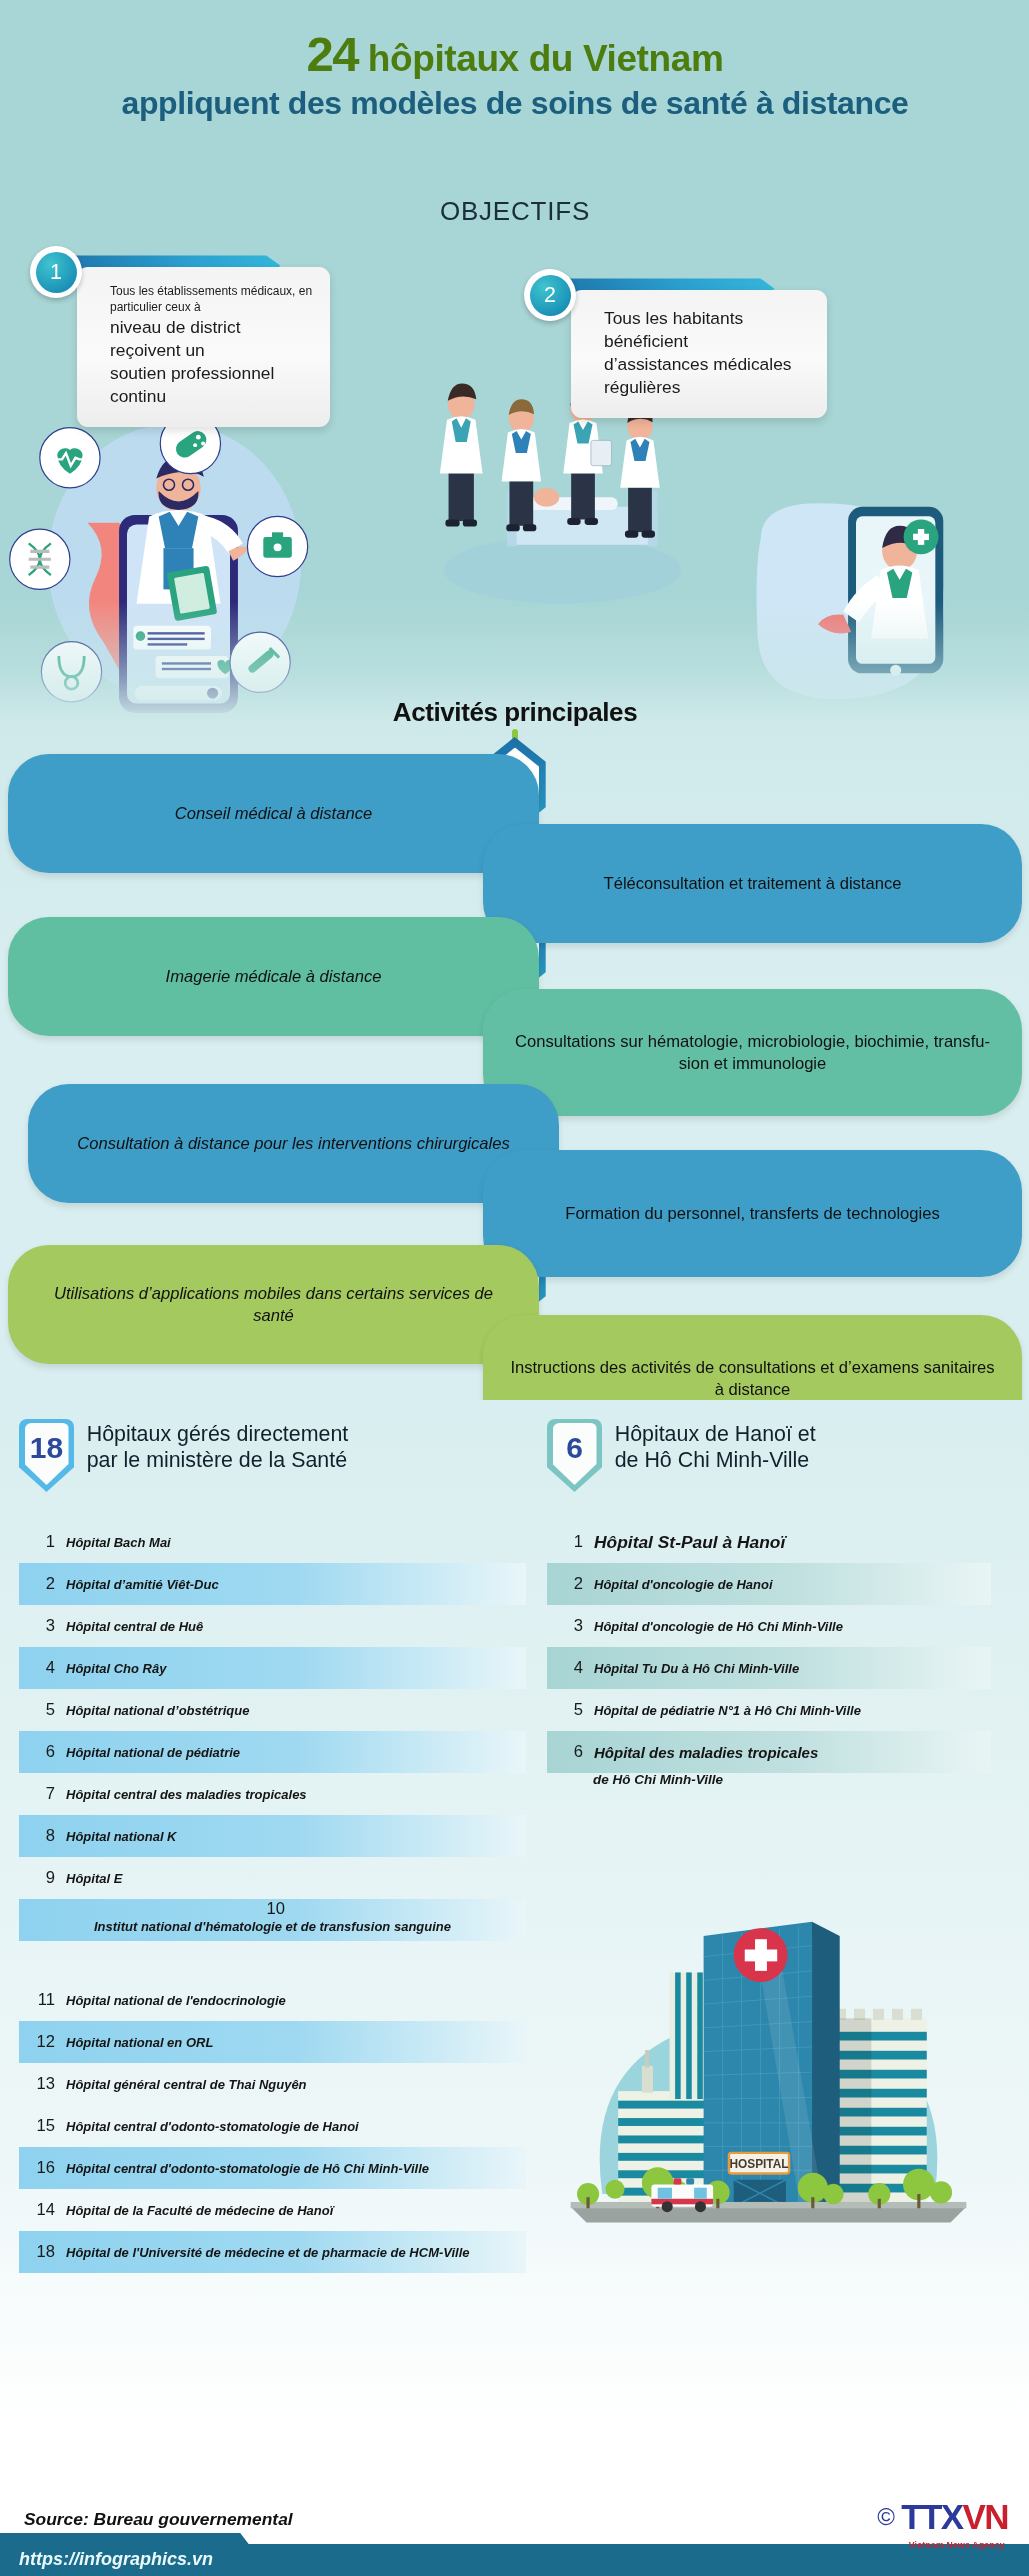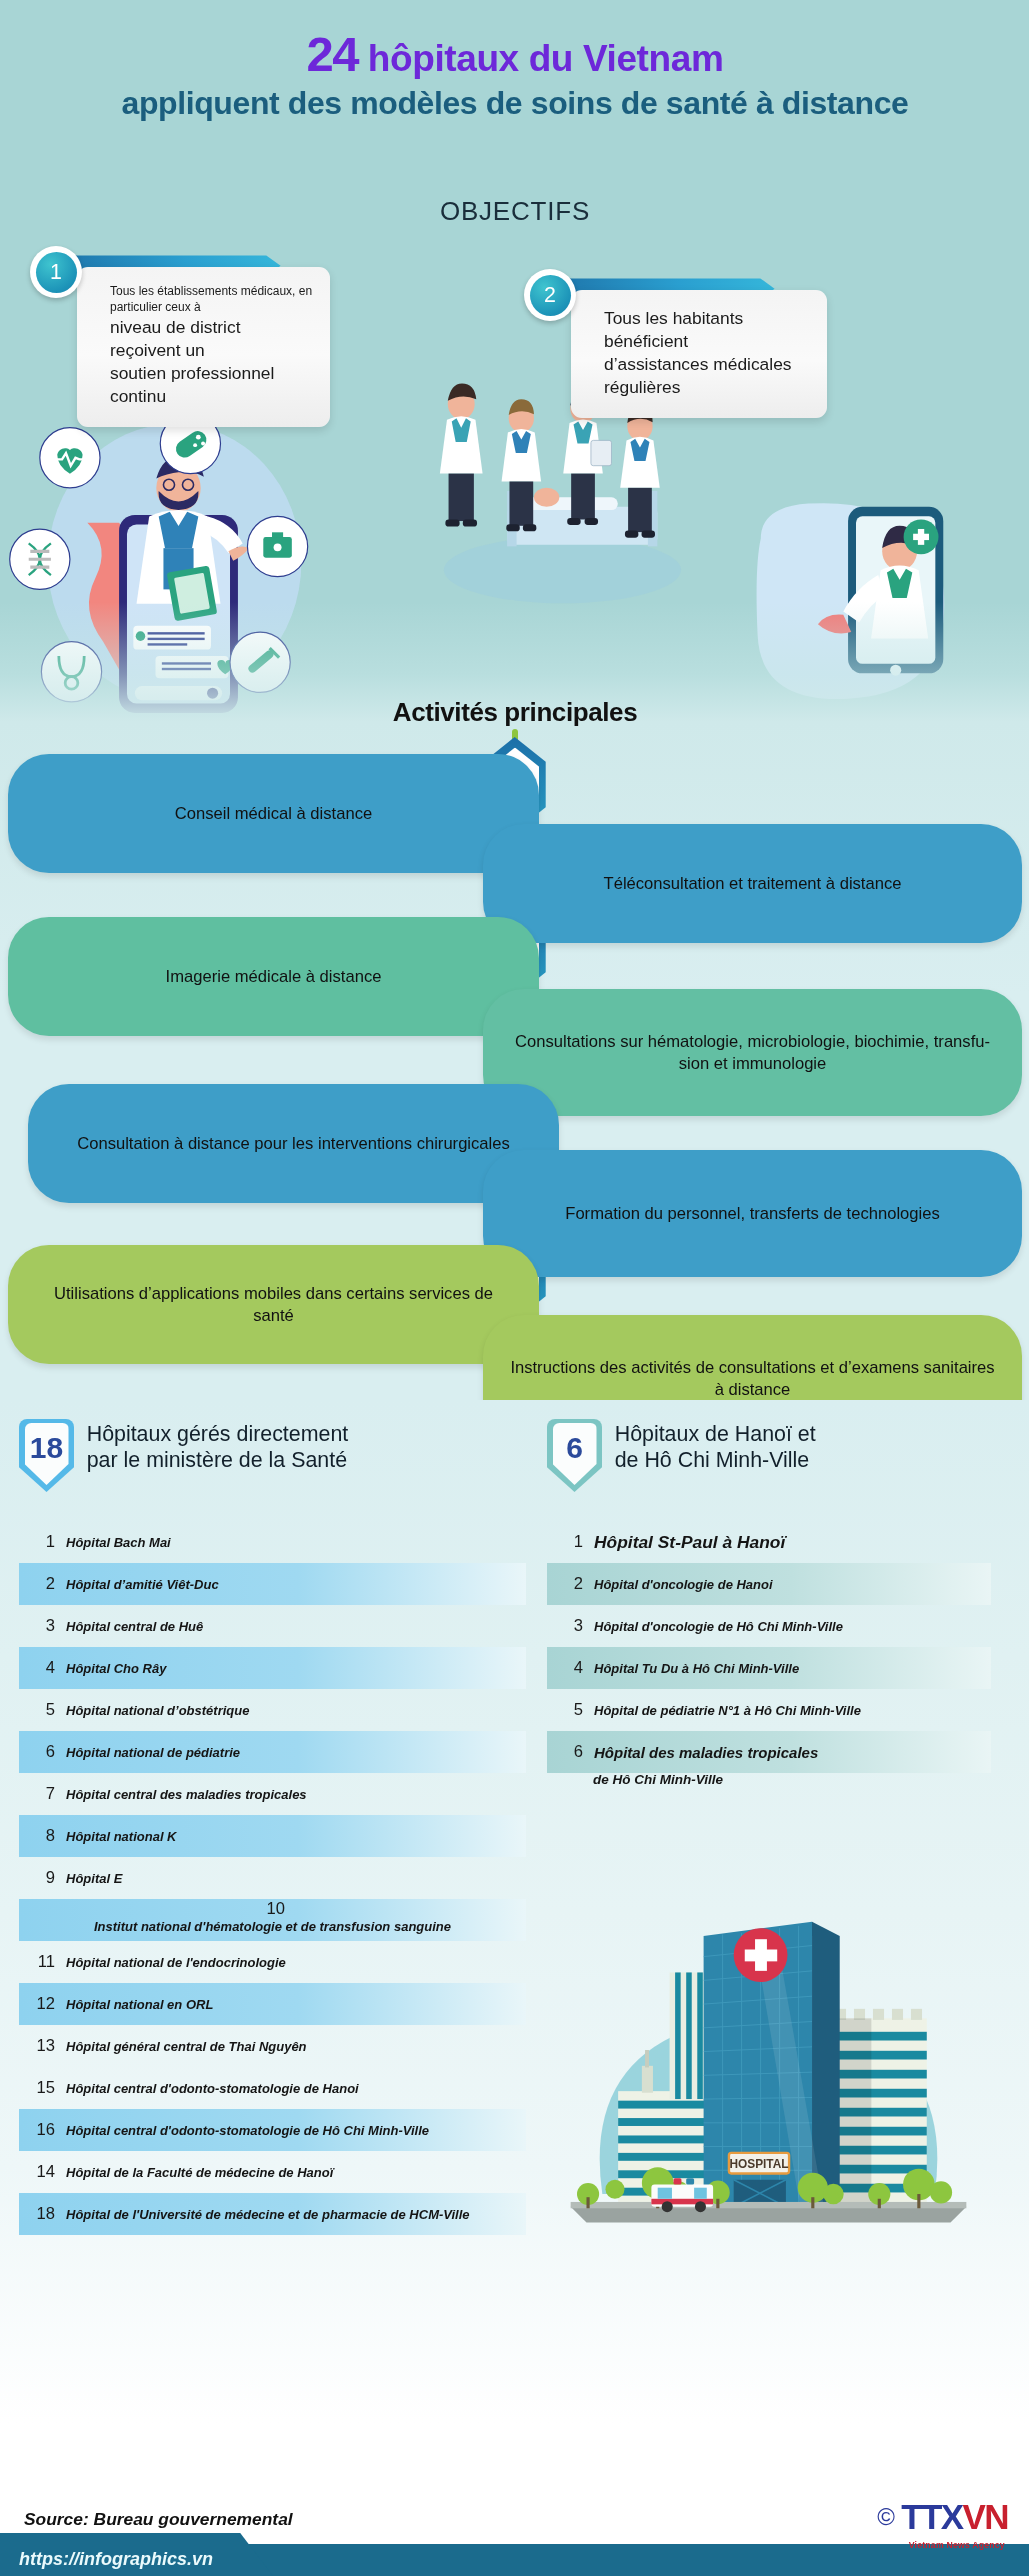--- a/index.html
+++ b/index.html
@@ -11,21 +11,21 @@
     overflow: hidden;
   }
   .page { position: relative; width: 1030px; height: 2576px; }
 
   
   .header-band {
     position: absolute; left: 0; top: 0; width: 1030px; height: 184px;
     background: #a8d5d5;
   }
   .title-wrap { position: absolute; left: 0; top: 28.5px; width: 1030px; text-align: center; }
-  .title-line1 { font-size: 37px; font-weight: bold; color: #6d28d9; letter-spacing: -0.4px; line-height: 1.05; }
+  .title-line1 { font-size: 37px; font-weight: bold; color: #4d7c0f; letter-spacing: -0.4px; line-height: 1.05; }
   .title-line1 .big { font-size: 49px; font-weight: bold; letter-spacing: -1.6px; }
   .title-line2 { margin-top: 4.8px; font-size: 32px; font-weight: bold; color: #1b5e7e; letter-spacing: -0.4px; }
 
   .objectifs-title {
     position: absolute; left: 0; top: 196px; width: 1030px; text-align: center;
     font-size: 26px; color: #1a2e3b; letter-spacing: 0.8px;
   }
 
   
   .mid-band {
@@ -104,21 +104,21 @@
   .spine-node .hex.white { background: #fff; transform: scale(.78); }
   .spine-node .hex.green { background: linear-gradient(180deg,#2fa89a 0%, #2bb1a0 100%); transform: scale(.72); }
   .spine-node .hex.teal { background: linear-gradient(180deg,#1e9ba8 0%, #21b0ae 100%); transform: scale(.72); }
 
   .act-pill {
     position: absolute; display: flex; align-items: center; justify-content: center;
     text-align: center; color: #111; border-radius: 41px;
     box-shadow: 0 3.2px 6.3px rgba(0,0,0,.10);
     font-size: 16.6px; line-height: 1.32; padding: 0 27px;
   }
-  .act-left  { left: 8px;  width: 531px; }
+  .act-left  { left: 8px;  width: 531px; font-style: italic; }
   .act-right { right: 8px; width: 539px; }
   .pill-blue  { background: #3e9ec8; }
   .pill-green { background: #5fbfa0; }
   .pill-lgreen{ background: #a4c95e; }
   .pill-mgreen{ background: #63bfa3; }
 
   
   .lists-bg {
     position: absolute; left: 0; top: 1400px; width: 1030px; height: 1023px;
     background: linear-gradient(180deg,#d9eef0 0%, #e0f1f2 25%, #eef7f8 75%, #ffffff 100%);
@@ -458,21 +458,21 @@
         <span class="nm" style="font-size: 13px;">Hôpital national K</span>
       </div>
       <div class="hrow" style="height: 42px;">
         <span class="num">9</span>
         <span class="nm" style="font-size: 13px;">Hôpital E</span>
       </div>
       <div class="hrow zebra-l" style="height: 42px; flex-direction: column;">
         <span class="num">10</span>
         <span class="nm" style="font-size: 13px;">Institut national d'hématologie et de transfusion sanguine</span>
       </div>
-      <div class="hrow" style="height: 42px;">
+      <div class="hrow" style="height: 42px; margin-top: 38px;">
         <span class="num">11</span>
         <span class="nm" style="font-size: 13px;">Hôpital national de l'endocrinologie</span>
       </div>
       <div class="hrow zebra-l" style="height: 42px;">
         <span class="num">12</span>
         <span class="nm" style="font-size: 13px;">Hôpital national en ORL</span>
       </div>
       <div class="hrow" style="height: 42px;">
         <span class="num">13</span>
         <span class="nm" style="font-size: 13px;">Hôpital général central de Thai Nguyên</span>

